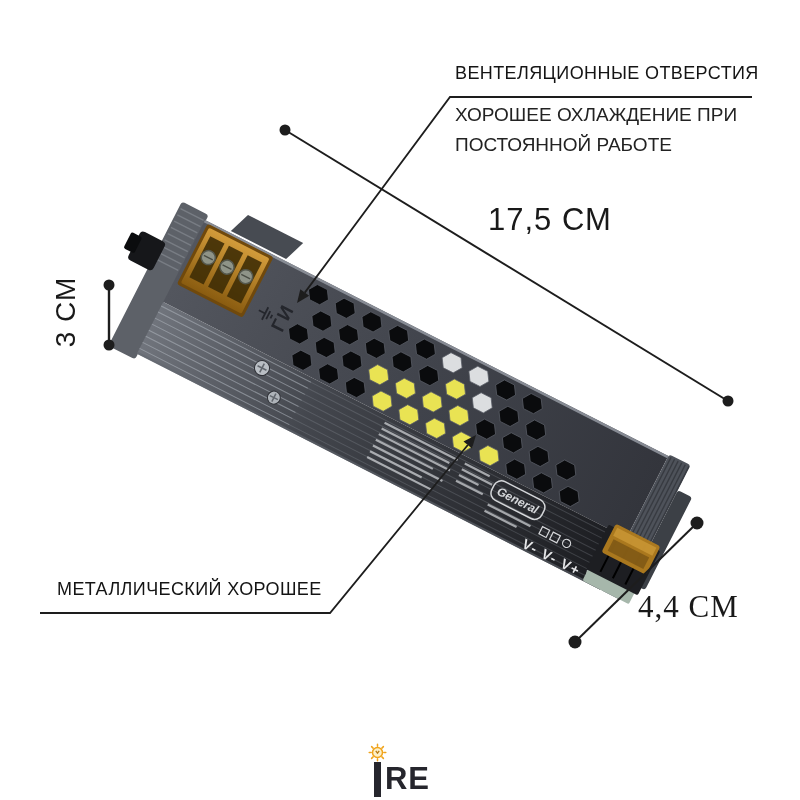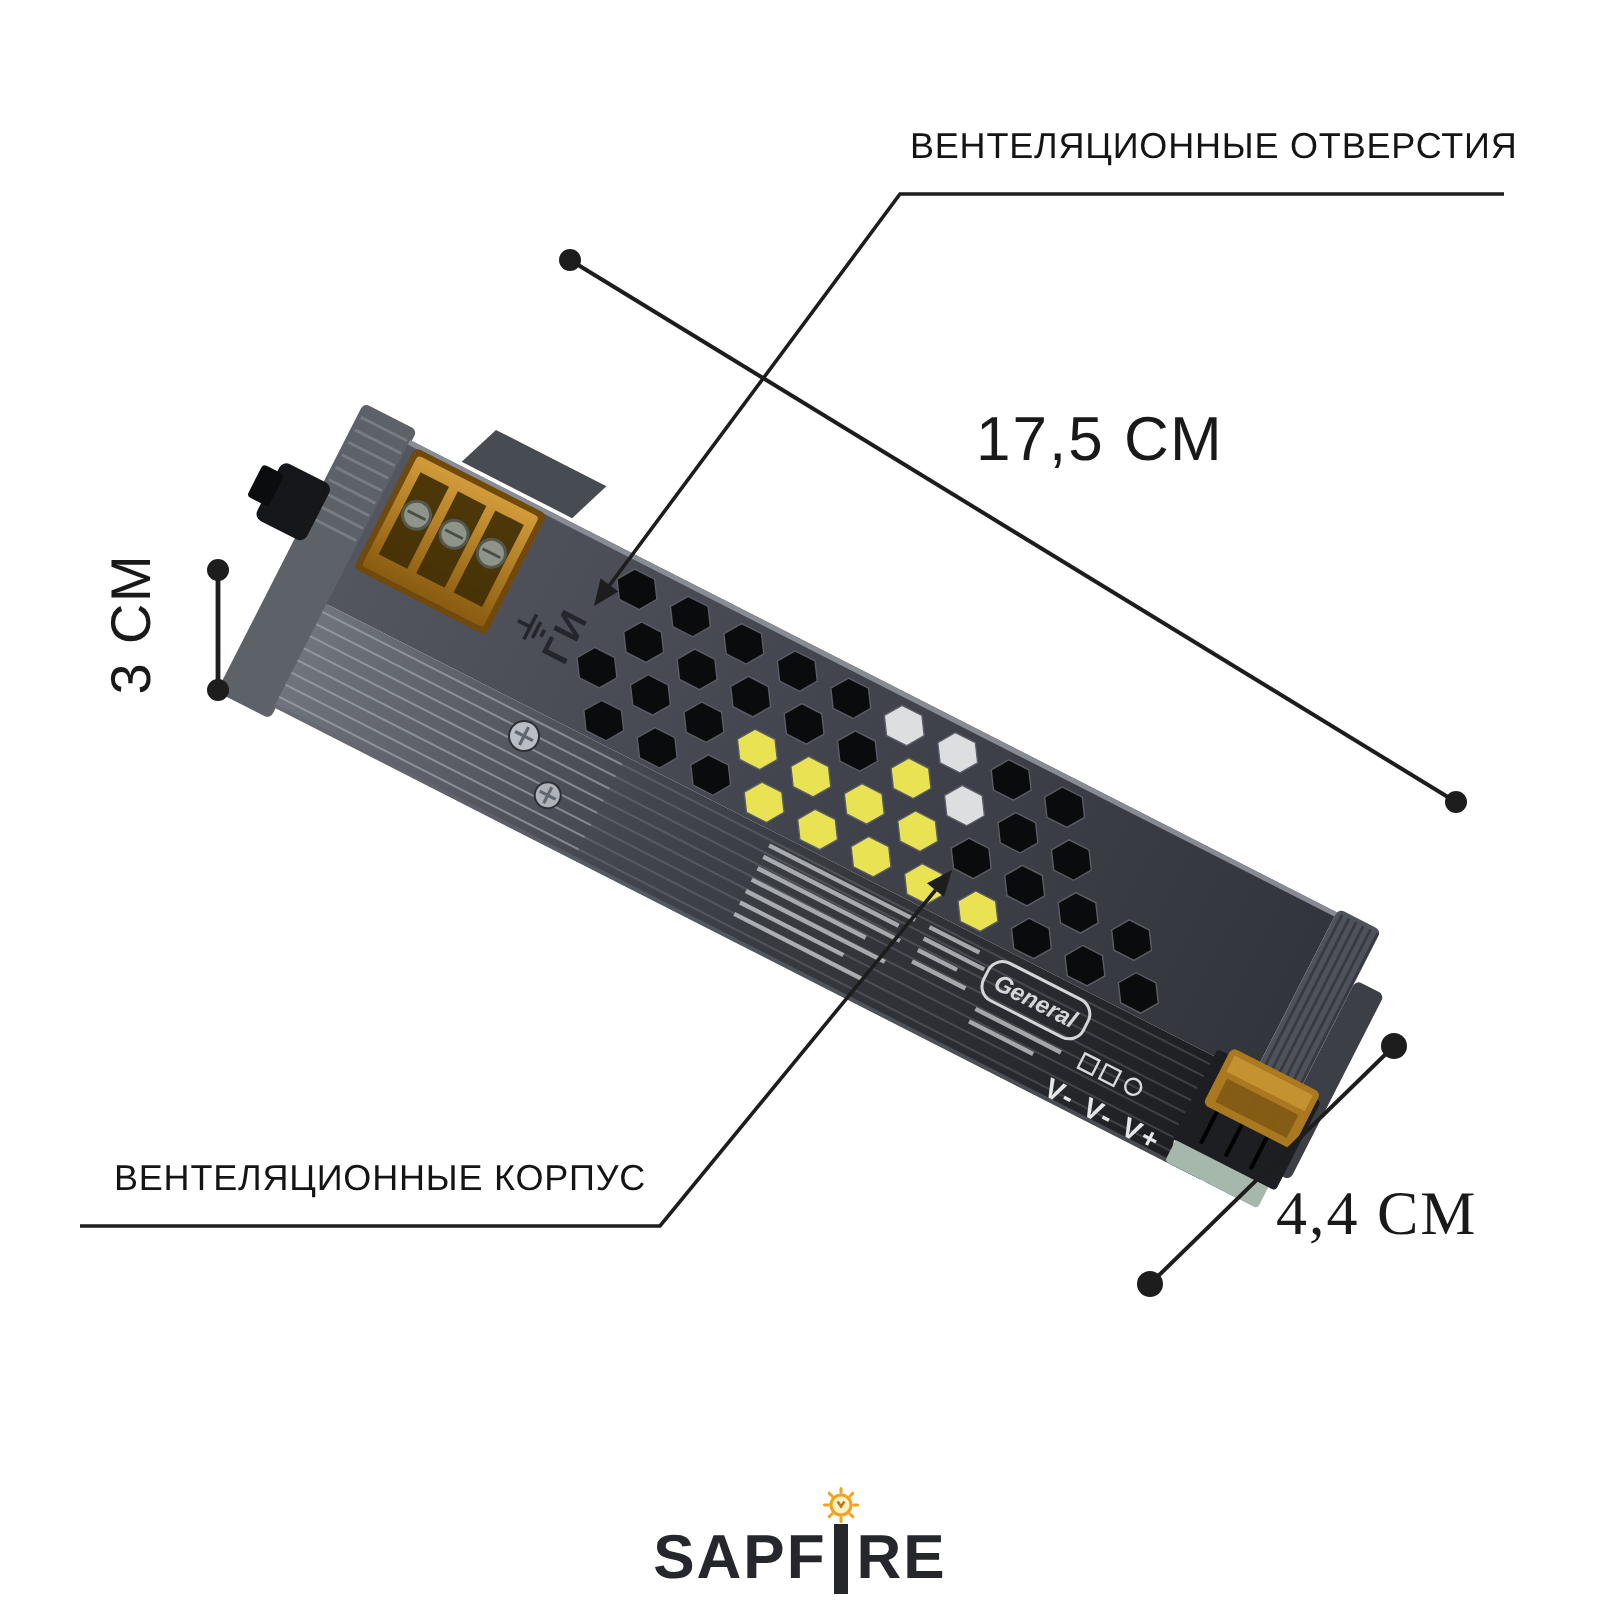--- a/index.html
+++ b/index.html
@@ -227,32 +227,32 @@
       <polygon points="476,435 472,448.5 463.5,441.6" fill="#1d1d1d" stroke="none"></polygon>
 
       <line x1="575" y1="642" x2="697" y2="523" stroke-width="2"></line>
       <circle cx="575" cy="642" r="6.5" fill="#1d1d1d" stroke="none"></circle>
       <circle cx="697" cy="523" r="6.5" fill="#1d1d1d" stroke="none"></circle>
     </g>
   </svg>
 
   <div class="callout callout-vent">
     <div class="callout-title">ВЕНТЕЛЯЦИОННЫЕ ОТВЕРСТИЯ</div>
+    <div class="callout-desc">ХОРОШЕЕ ОХЛАЖДЕНИЕ ПРИ ПОСТОЯННОЙ РАБОТЕ</div>
   </div>
 
   <div class="callout callout-metal">
-    <div class="callout-title">ВЕНТЕЛЯЦИОННЫЕ КОРПУС</div>
+    <div class="callout-title">МЕТАЛЛИЧЕСКИЙ ХОРОШЕЕ</div>
   </div>
 
   <div class="dim dim-length">17,5 СМ</div>
   <div class="dim dim-height">3 СМ</div>
   <div class="dim dim-width">4,4 СМ</div>
 
   <div class="logo">
-    <span class="logo-part">SAPF</span>
     <span class="logo-i">
       <svg class="logo-bulb" viewBox="0 0 25 19">
         <g stroke="#f0a41c" stroke-width="1.5" stroke-linecap="round" fill="none">
           <circle cx="12.5" cy="9.5" r="5" fill="#fdf0c8"></circle>
           <path d="M12.5,1.2 v2 M12.5,15.8 v2 M4.2,9.5 h2 M18.8,9.5 h2 M6.6,3.6 l1.5,1.5 M16.9,13.9 l1.5,1.5 M18.4,3.6 l-1.5,1.5 M8.1,13.9 l-1.5,1.5"></path>
         </g>
         <path d="M10.8,7.8 l1.7,2.4 1.7,-2.4" stroke="#b97a12" stroke-width="1.3" fill="none"></path>
       </svg>
       <span class="logo-stem"></span>
     </span>

